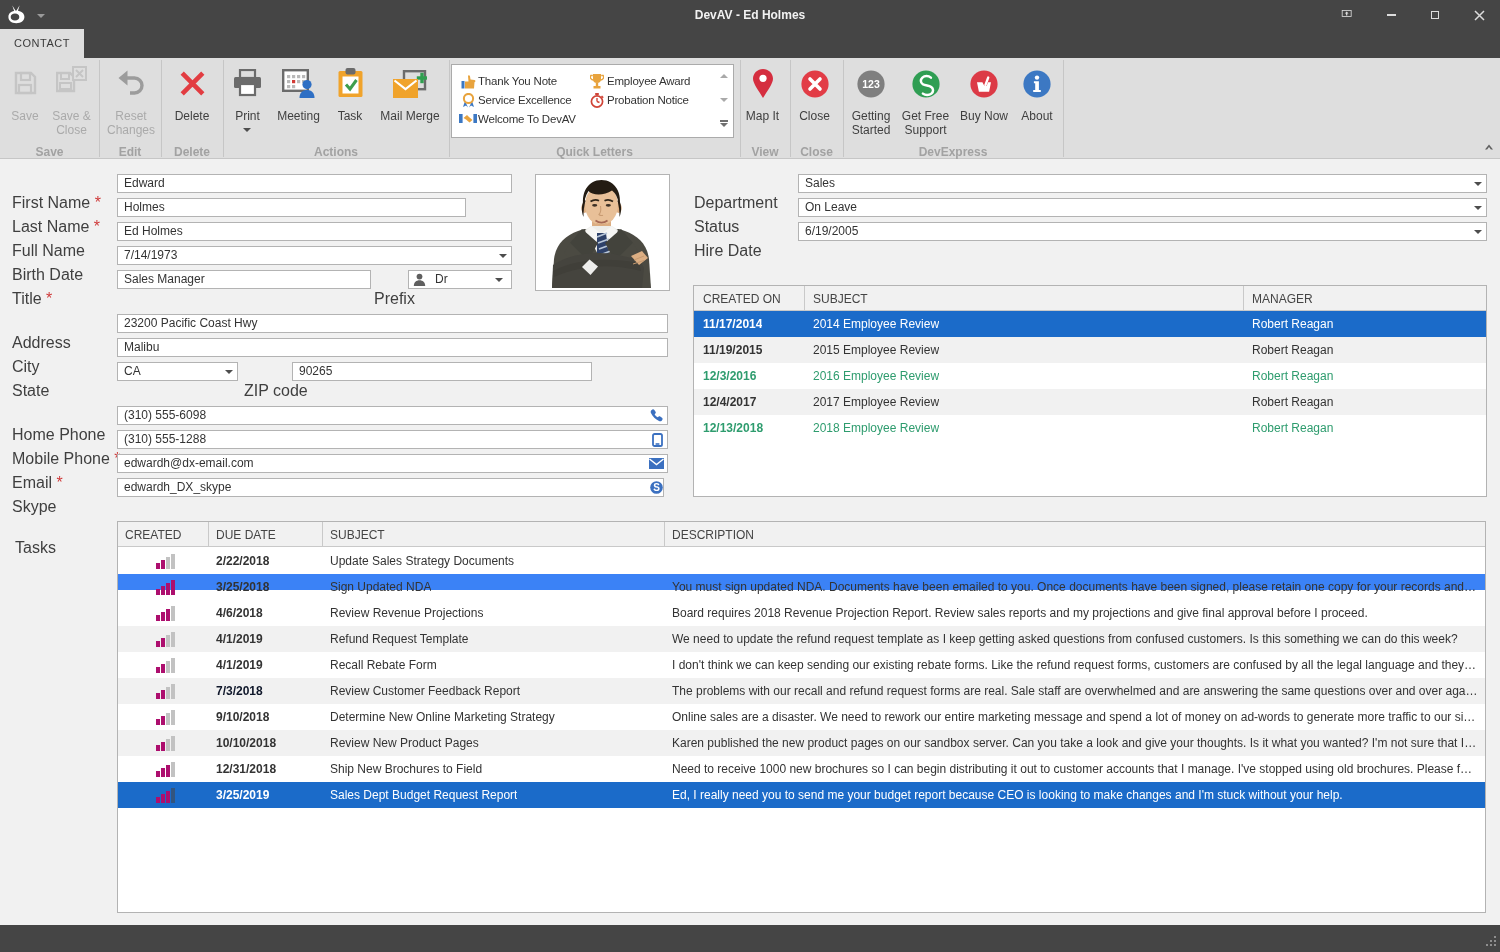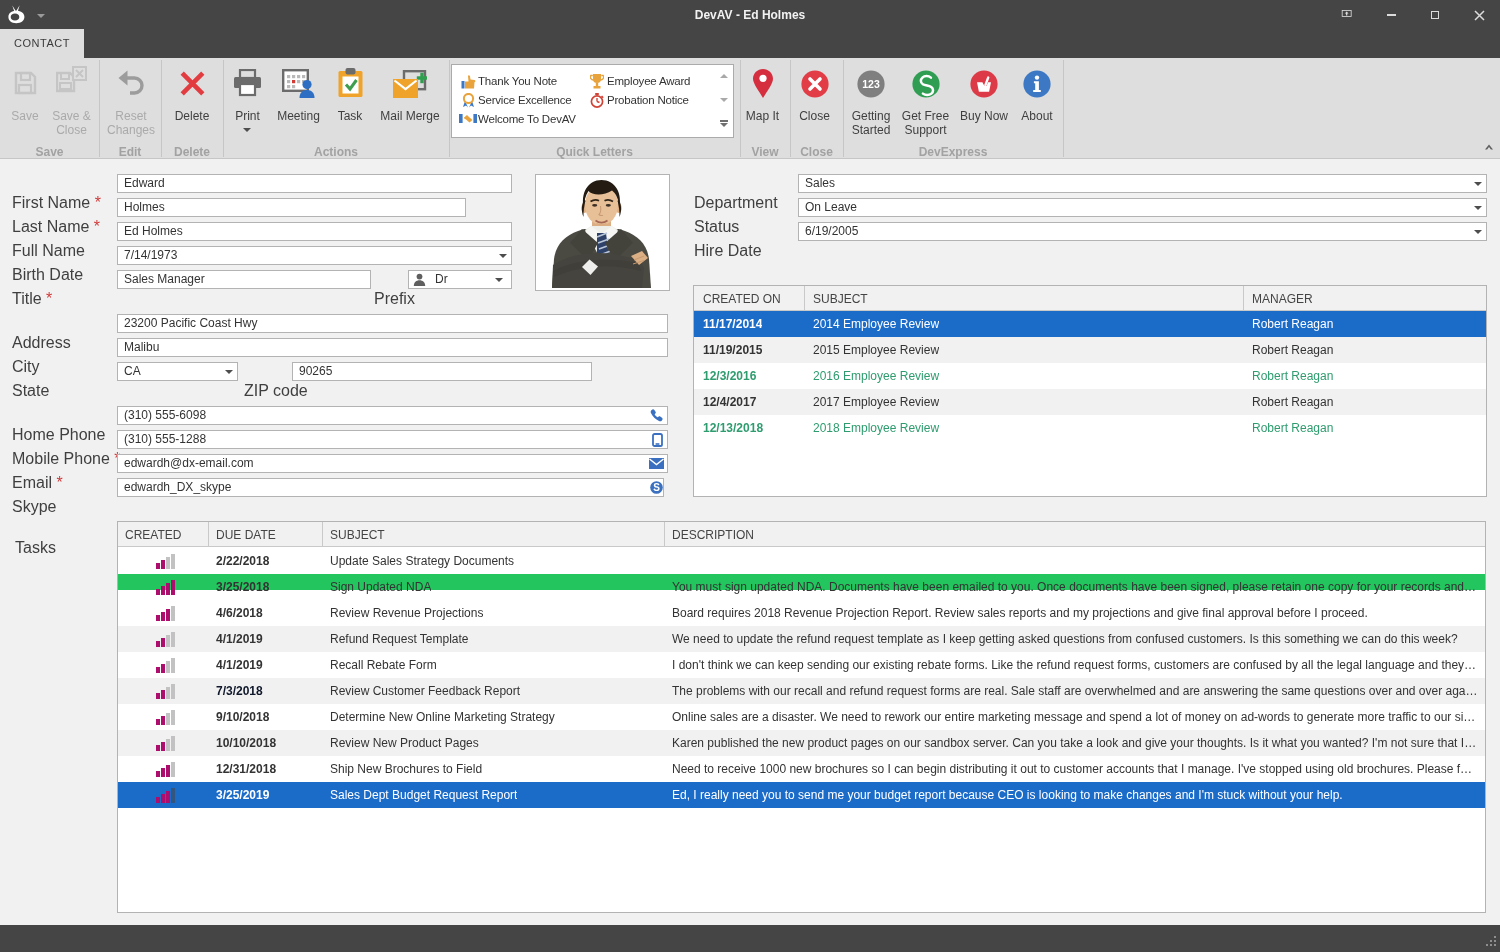--- a/index.html
+++ b/index.html
@@ -344,21 +344,21 @@
   <div class="abs" style="left:118px;top:548px;width:1367px;height:26px;background:#ffffff">
   <svg width="19" height="15" viewBox="0 0 19 15" style="position:absolute;left:38px;top:6px">
         <rect x="0" y="9" width="4" height="6" fill="#ad0e6e"></rect>
         <rect x="5" y="6" width="4" height="9" fill="#ad0e6e"></rect>
         <rect x="10" y="3" width="4" height="12" fill="#c2c2c2"></rect>
         <rect x="15" y="0" width="4" height="15" fill="#c2c2c2"></rect>
       </svg>
   <div class="grow" style="left:98px;top:0;font-weight:bold;color:#333">2/22/2018</div>
   <div class="grow" style="left:212px;top:0;color:#333">Update Sales Strategy Documents</div>
   </div>
-  <div class="abs" style="left:118px;top:574px;width:1367px;height:16px;background:#22c55e">
+  <div class="abs" style="left:118px;top:574px;width:1367px;height:16px;background:#3b82f6">
   <svg width="19" height="15" viewBox="0 0 19 15" style="position:absolute;left:38px;top:6px">
         <rect x="0" y="9" width="4" height="6" fill="#ad0e6e"></rect>
         <rect x="5" y="6" width="4" height="9" fill="#ad0e6e"></rect>
         <rect x="10" y="3" width="4" height="12" fill="#ad0e6e"></rect>
         <rect x="15" y="0" width="4" height="15" fill="#ad0e6e"></rect>
       </svg>
   <div class="grow" style="left:98px;top:0;font-weight:bold;color:#333">3/25/2018</div>
   <div class="grow" style="left:212px;top:0;color:#333">Sign Updated NDA</div>
   <div class="grow" style="left:554px;top:0;width:806px;text-overflow:ellipsis;color:#333">You must sign updated NDA. Documents have been emailed to you. Once documents have been signed, please retain one copy for your records and return the signed copies.</div>
   </div>

